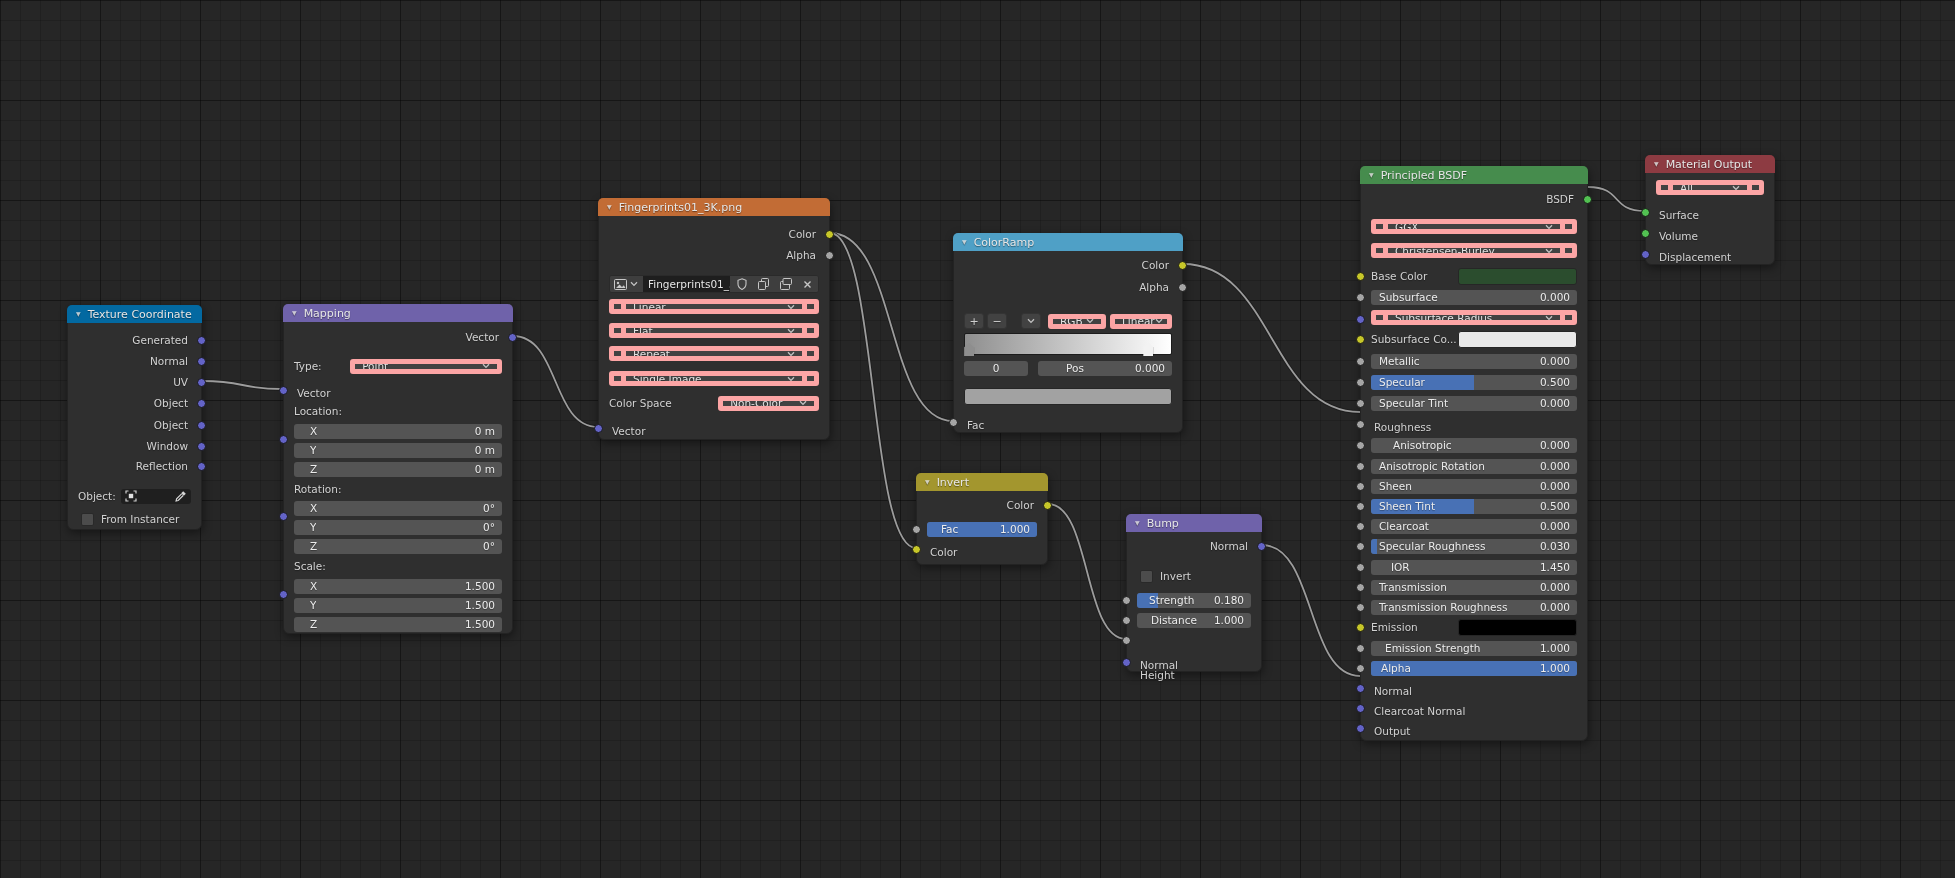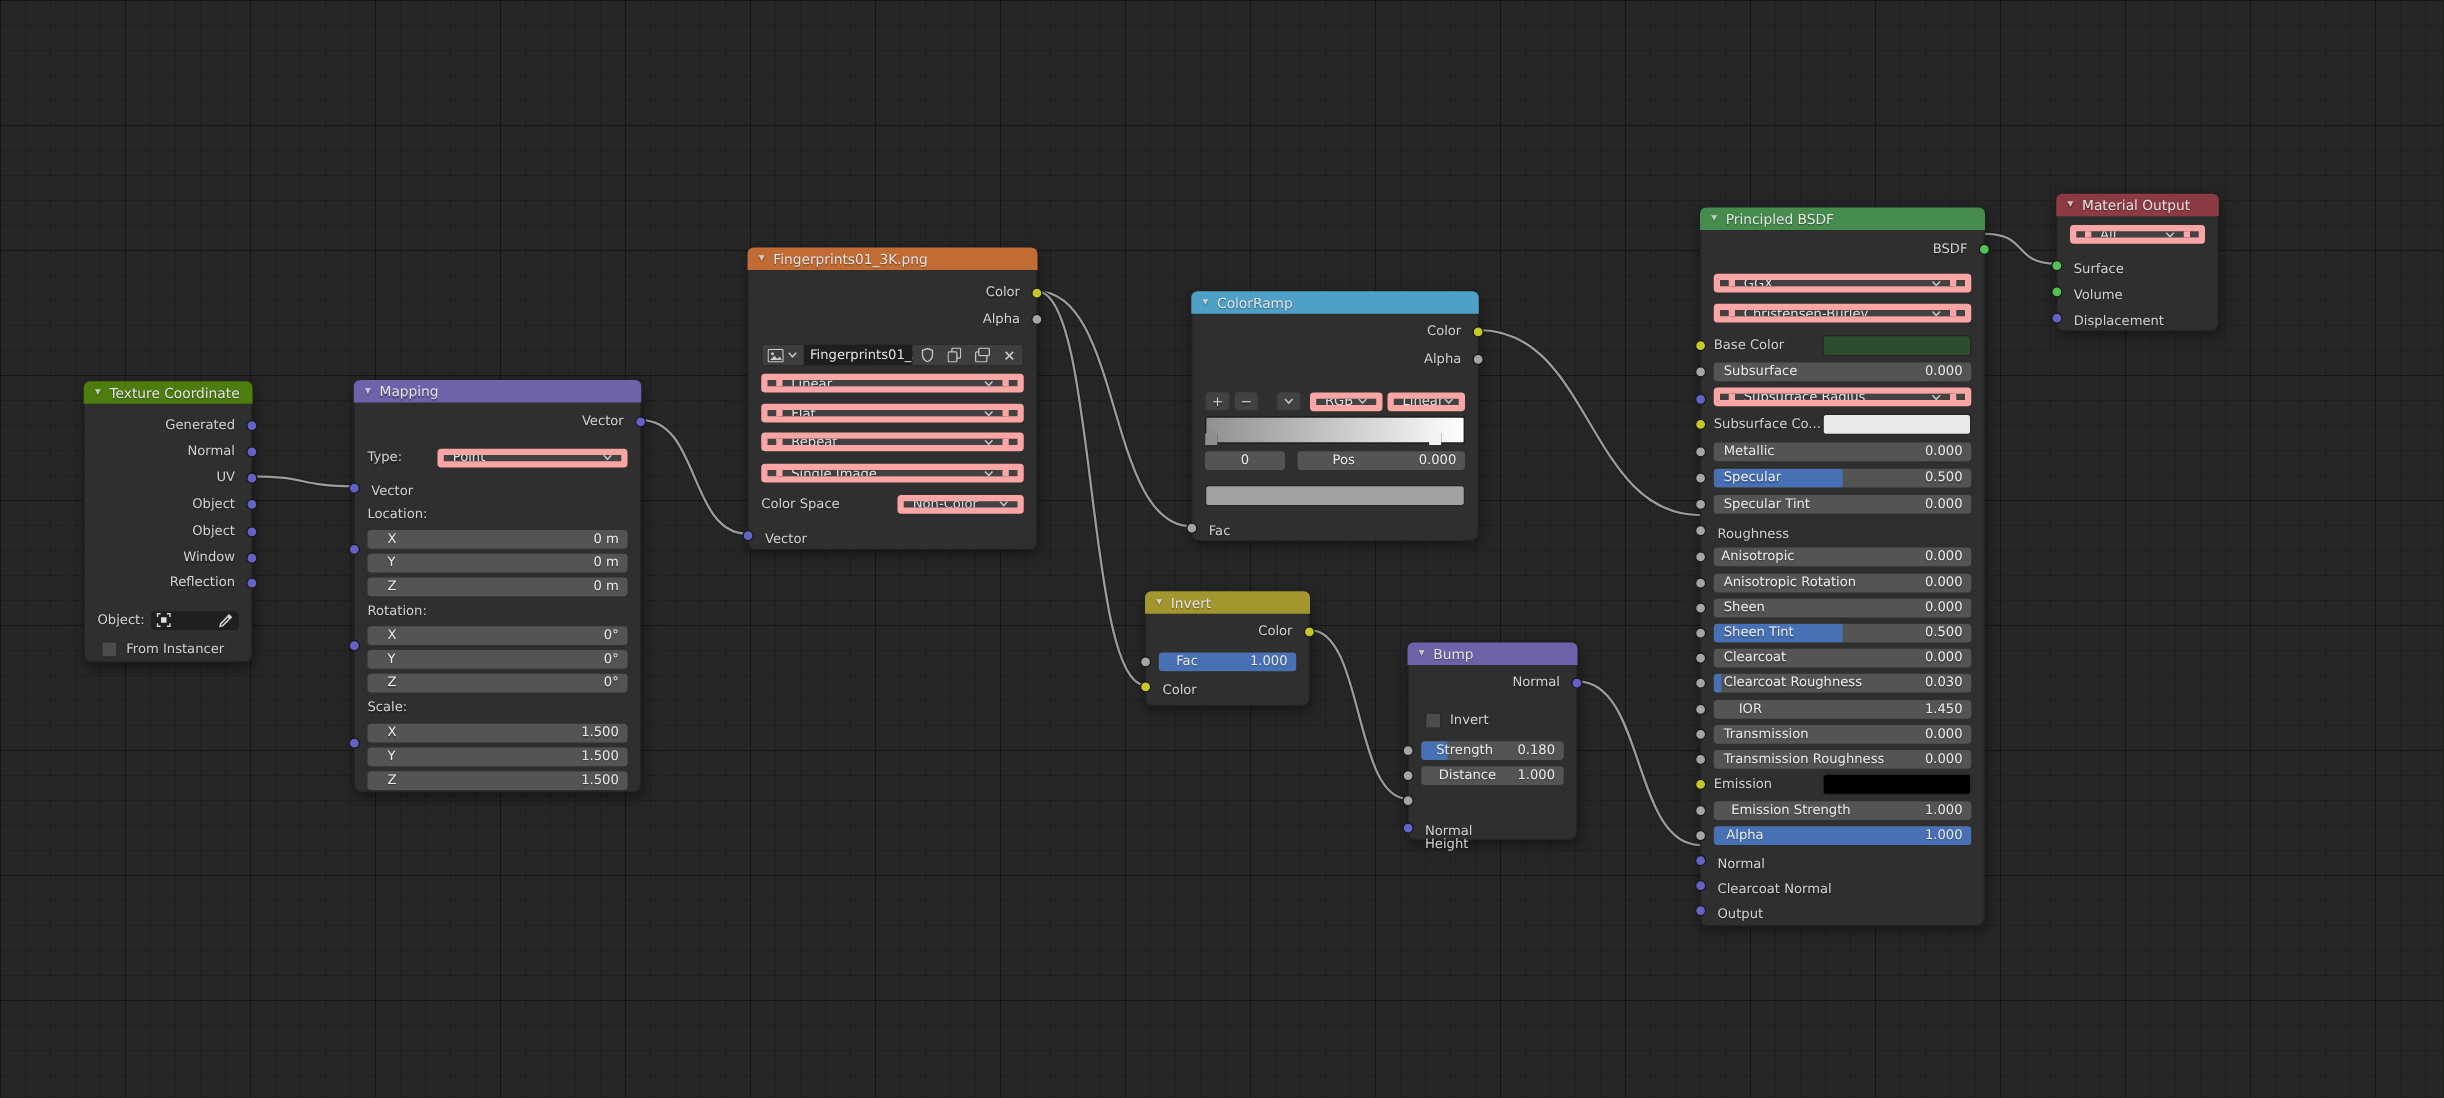--- a/index.html
+++ b/index.html
@@ -75,21 +75,21 @@
       <path d="M1183 264 C1273 264 1270 412 1360 412" fill="none" stroke="#1d1d1d" stroke-width="3.6"></path>
       <path d="M1183 264 C1273 264 1270 412 1360 412" fill="none" stroke="#9c9c9c" stroke-width="1.8"></path>
       <path d="M1048 504 C1090.9 504 1083.1 639 1126 639" fill="none" stroke="#1d1d1d" stroke-width="3.6"></path>
       <path d="M1048 504 C1090.9 504 1083.1 639 1126 639" fill="none" stroke="#9c9c9c" stroke-width="1.8"></path>
       <path d="M1262 545 C1315.9 545 1306.1 676 1360 676" fill="none" stroke="#1d1d1d" stroke-width="3.6"></path>
       <path d="M1262 545 C1315.9 545 1306.1 676 1360 676" fill="none" stroke="#9c9c9c" stroke-width="1.8"></path>
       <path d="M1588 187 C1623 187 1610 211 1645 211" fill="none" stroke="#1d1d1d" stroke-width="3.6"></path>
       <path d="M1588 187 C1623 187 1610 211 1645 211" fill="none" stroke="#9c9c9c" stroke-width="1.8"></path>
     </svg>
 <div class="node" style="left: 67px; top: 305px; width: 135px; height: 225px;">
-      <div class="hdr" style="background: #4d7c0f;">
+      <div class="hdr" style="background: #0369a1;">
         <span class="tri">▼</span>
         <span class="title">Texture Coordinate</span>
       </div>
       <div class="row out" style="top: 25px;">
         <span class="lbl">Generated</span>
       </div>
       <div class="sock" style="background: rgb(99, 99, 199); top: 29.5px; right: -5px;"></div>
       <div class="row out" style="top: 46px;">
         <span class="lbl">Normal</span>
       </div>
@@ -569,21 +569,21 @@
           <span class="fval">0.000</span>
         </div>
       </div>
       <div class="sock" style="background: rgb(165, 165, 165); top: 231.5px; left: -5px;"></div>
       <div class="row in" style="top: 248px;">
         <span class="lbl">Roughness</span>
       </div>
       <div class="sock" style="background: rgb(165, 165, 165); top: 252.5px; left: -5px;"></div>
       <div class="row field" style="top: 269px;">
         <div class="fld">
-          <span class="flabel" style="padding-left: 6px;">Anisotropic</span>
+          <span class="flabel" style="padding-left: 22px;">Anisotropic</span>
           <span class="fval">0.000</span>
         </div>
       </div>
       <div class="sock" style="background: rgb(165, 165, 165); top: 273.5px; left: -5px;"></div>
       <div class="row field" style="top: 290px;">
         <div class="fld">
           <span class="flabel" style="padding-left: 8px;">Anisotropic Rotation</span>
           <span class="fval">0.000</span>
         </div>
       </div>
@@ -606,21 +606,21 @@
       <div class="row field" style="top: 350px;">
         <div class="fld">
           <span class="flabel" style="padding-left: 8px;">Clearcoat</span>
           <span class="fval">0.000</span>
         </div>
       </div>
       <div class="sock" style="background: rgb(165, 165, 165); top: 354.5px; left: -5px;"></div>
       <div class="row slider" style="top: 370px;">
         <div class="fld">
           <div class="fill" style="width: 3%;"></div>
-          <span class="flabel" style="padding-left: 8px;">Clearcoat Roughness</span>
+          <span class="flabel" style="padding-left: 8px;">Specular Roughness</span>
           <span class="fval">0.030</span>
         </div>
       </div>
       <div class="sock" style="background: rgb(165, 165, 165); top: 374.5px; left: -5px;"></div>
       <div class="row field" style="top: 391px;">
         <div class="fld">
           <span class="flabel" style="padding-left: 20px;">IOR</span>
           <span class="fval">1.450</span>
         </div>
       </div>

